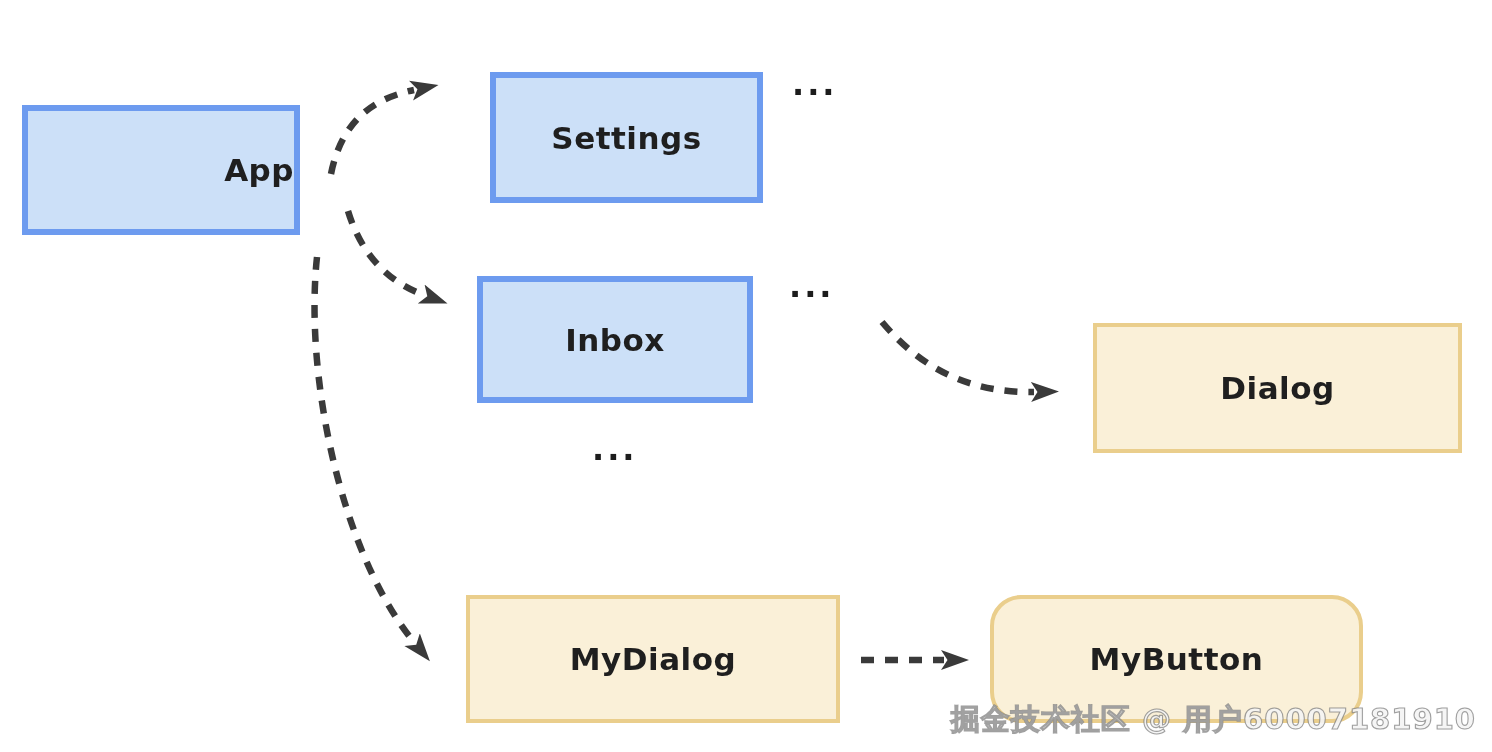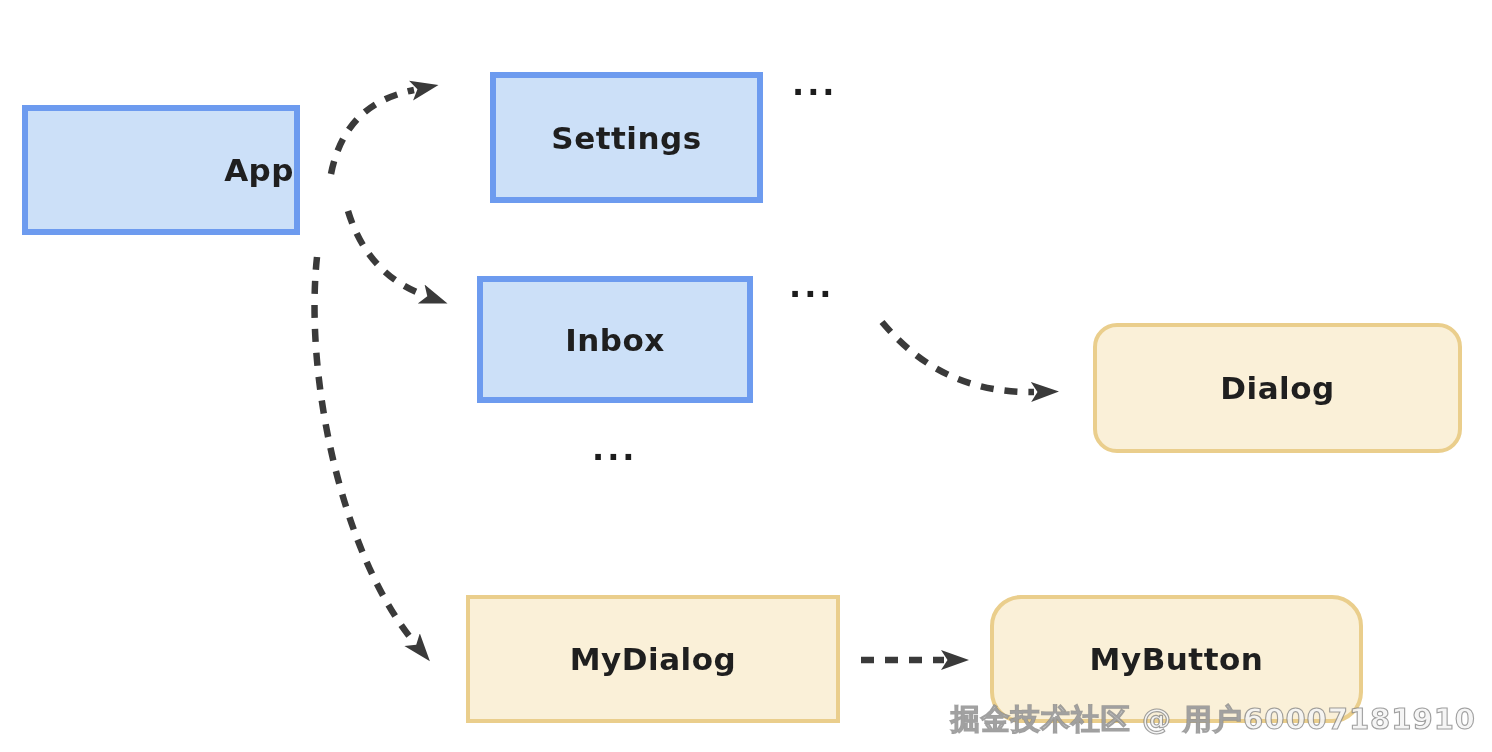--- a/index.html
+++ b/index.html
@@ -36,21 +36,21 @@
     border: 6px solid var(--blue-border, #6d9bef);
   }
   .node.yellow {
     background: var(--yellow-fill, #faf0d8);
     border: 4px solid var(--yellow-border, #eace8c);
   }
 
   #node-app      { left: 22px;   top: 105px; width: 278px; height: 130px; justify-content: flex-end; }
   #node-settings { left: 490px;  top: 24px;  width: 273px; height: 131px; margin-top: 48px; }
   #node-inbox    { left: 477px;  top: 244px; width: 276px; height: 127px; margin-top: 32px; }
-  #node-dialog   { left: 1093px; top: 323px; width: 369px; height: 130px; border-radius: 24px; }
+  #node-dialog   { left: 1093px; top: 323px; width: 369px; height: 130px; }
   #node-mydialog { left: 466px;  top: 595px; width: 374px; height: 128px; }
   #node-mybutton { left: 990px;  top: 595px; width: 373px; height: 128px; border-radius: 31px; }
 
   .ellipsis {
     position: absolute;
     font-weight: 700;
     font-size: 32px;
     color: #1c1c1c;
     letter-spacing: 3px;
     line-height: 1;

